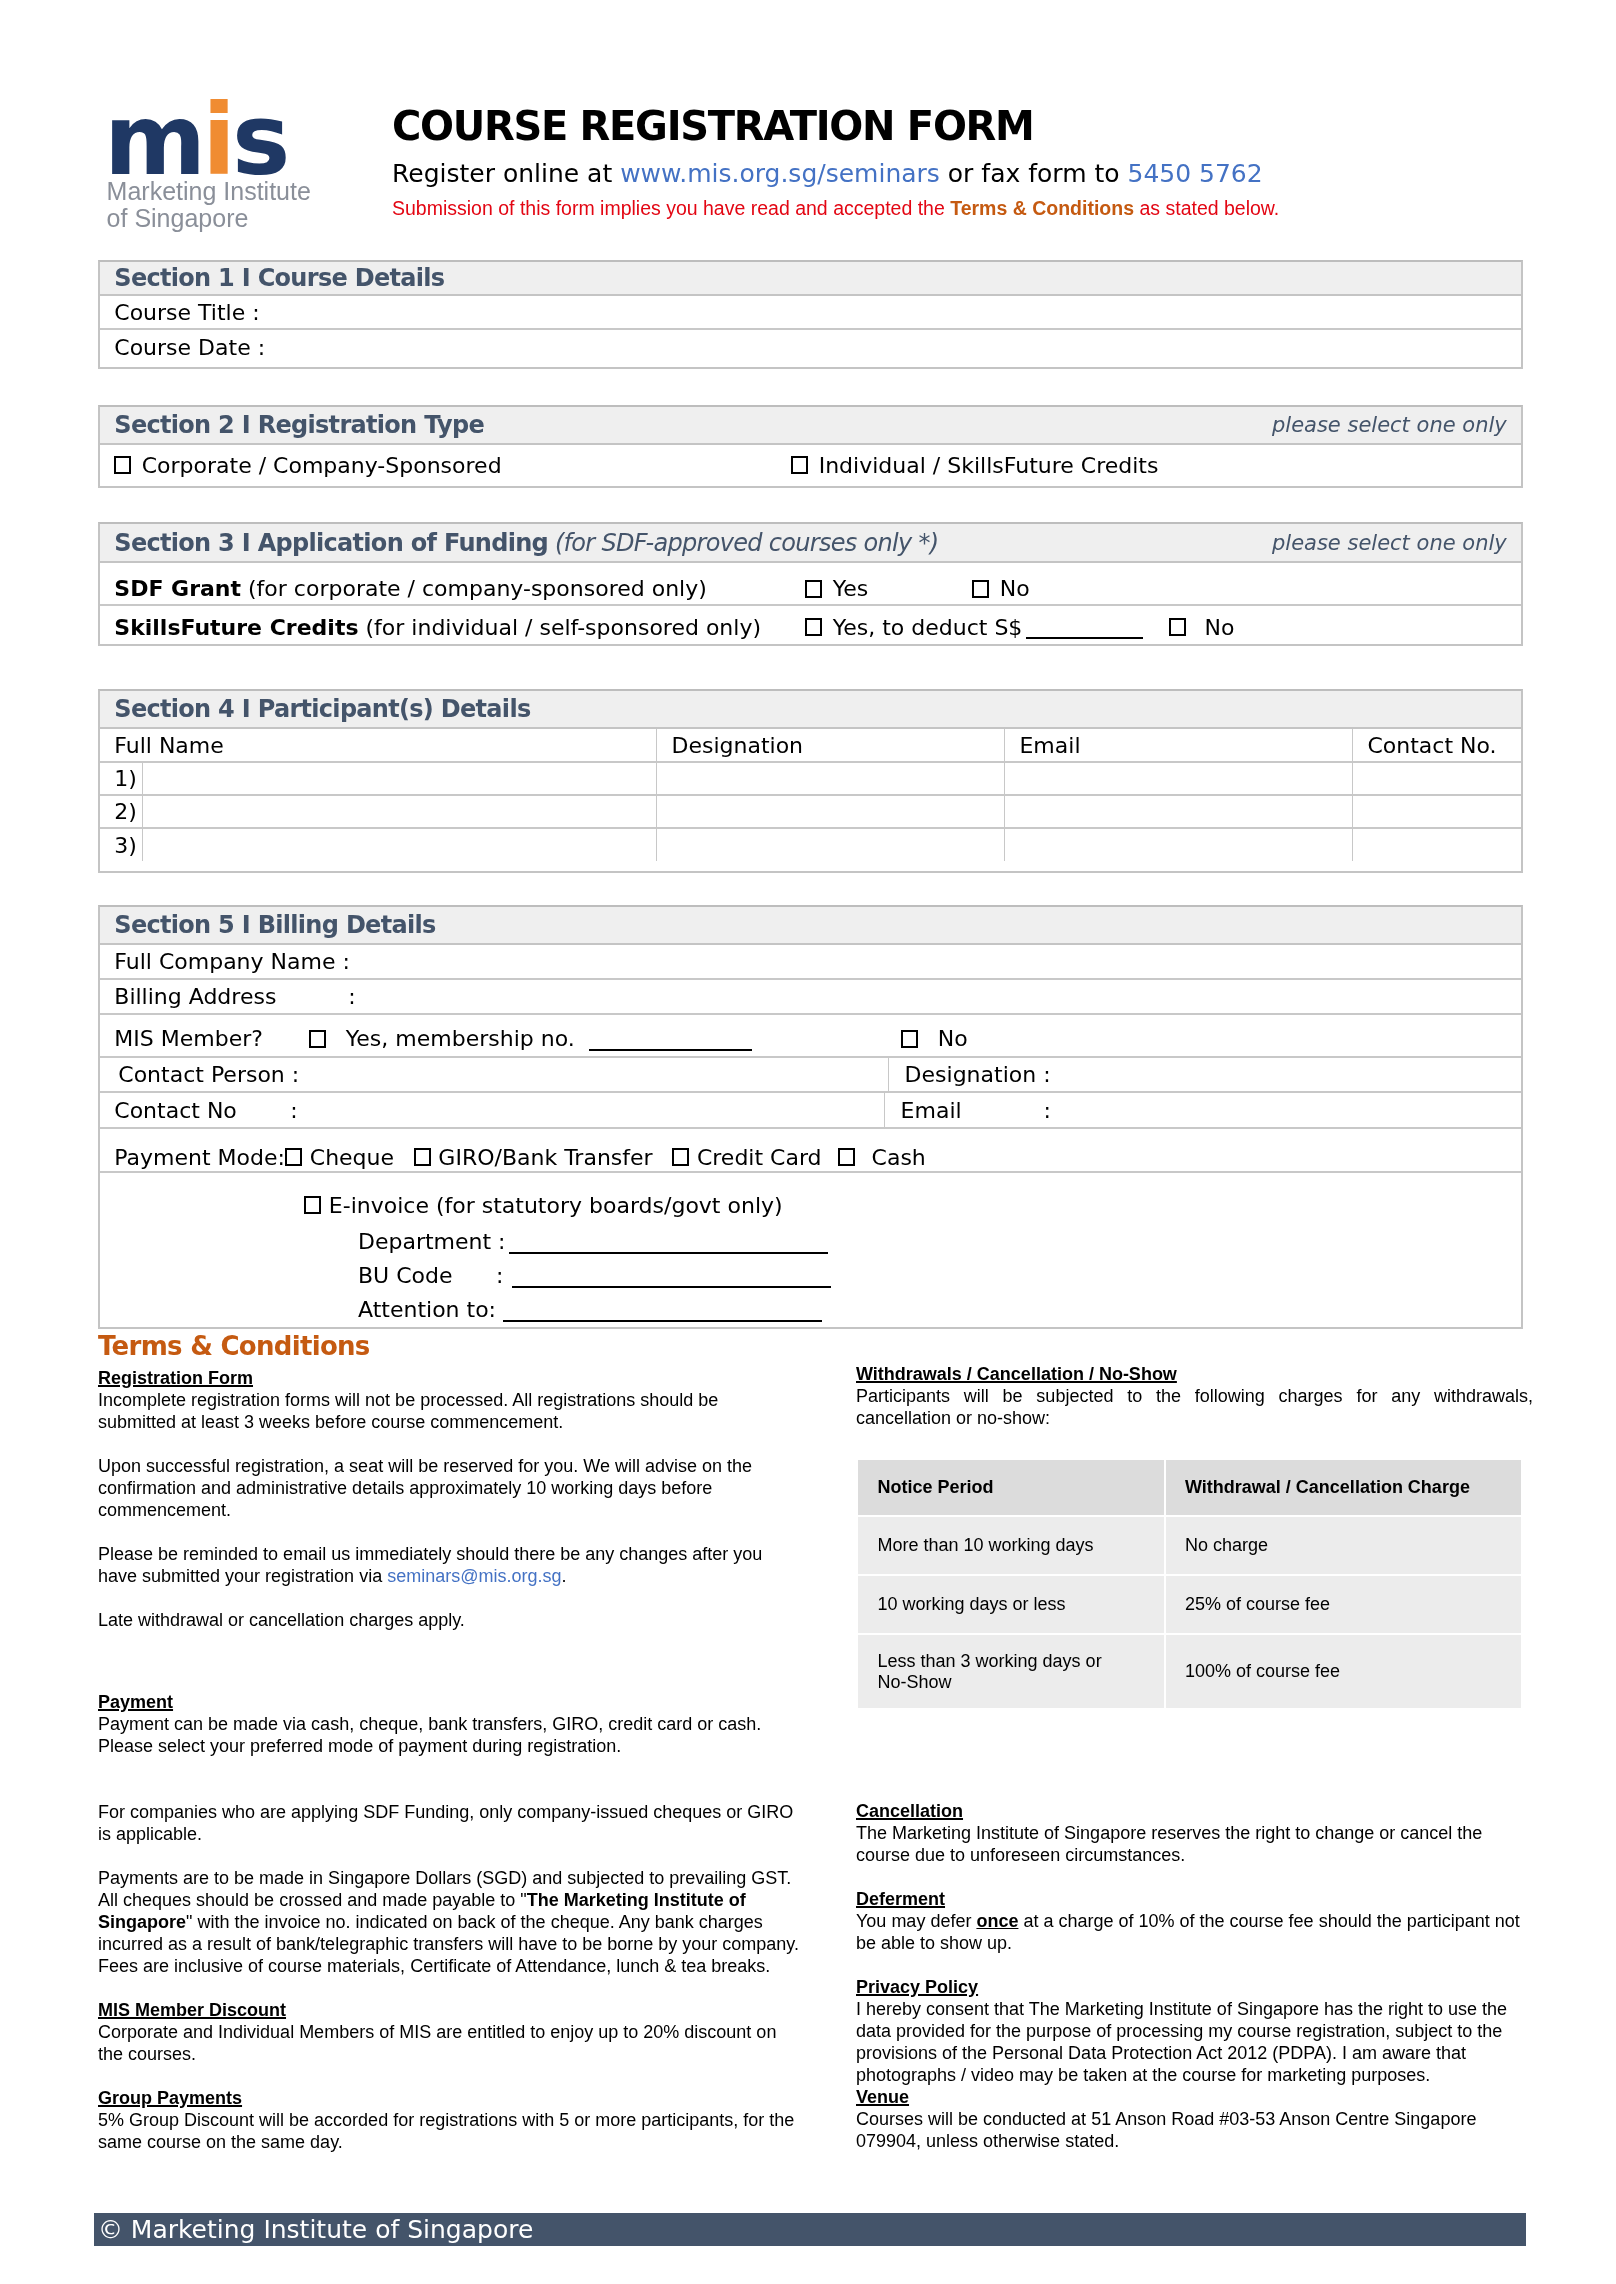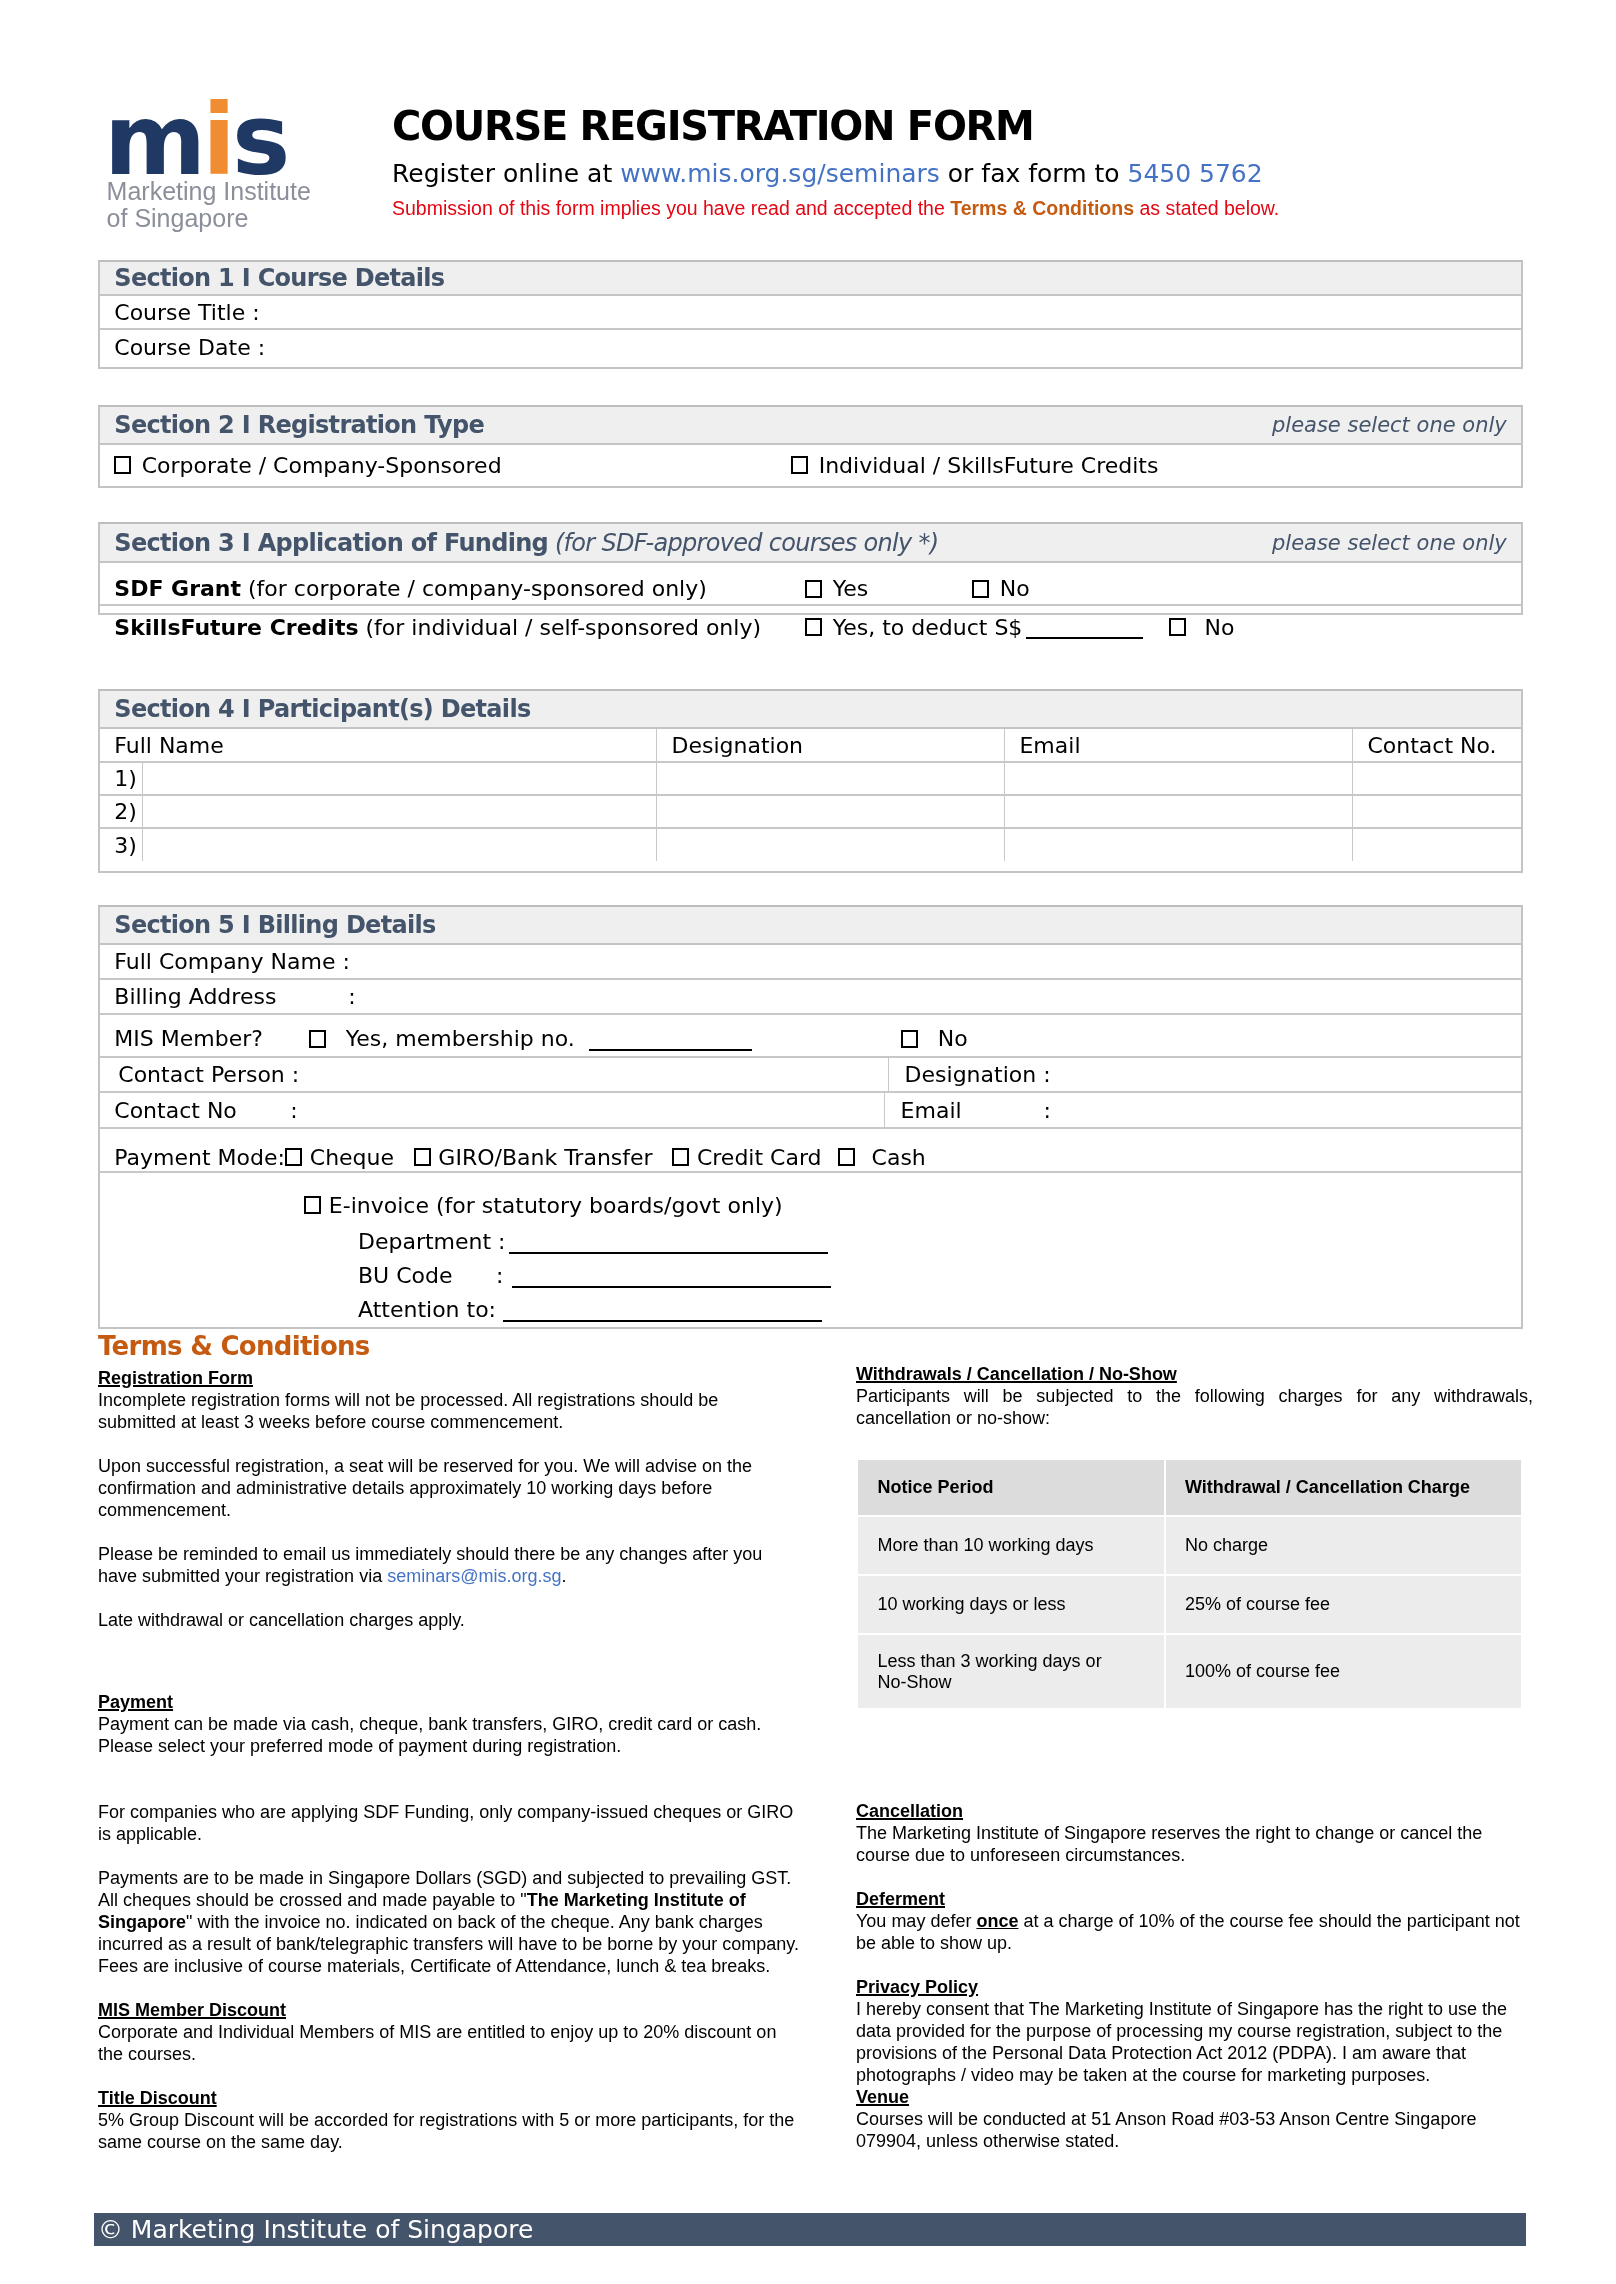--- a/index.html
+++ b/index.html
@@ -88,21 +88,21 @@
         <span class="cb"></span>
         <span>Corporate / Company-Sponsored</span>
       </span>
     <span style="display:inline-flex;align-items:center;">
         <span class="cb"></span>
         <span>Individual / SkillsFuture Credits</span>
       </span>
   </div>
 </div>
 
-<div class="section" style="top:522px;height:93px;">
+<div class="section" style="top:522px;height:124px;">
   <div class="sec-head" style="height:39px;">
     <span class="sec-title"><span>Section 3 I Application of Funding</span><i> (for SDF-approved courses only *)</i></span>
     <span class="sec-note">please select one only</span>
   </div>
   <div class="row" style="height:43px;align-items:flex-end;padding-bottom:2.6px;">
     <span style="width:691px;"><b>SDF Grant</b><span> (for corporate / company-sponsored only)</span></span>
     <span style="width:167px;display:inline-flex;align-items:center;">
         <span class="cb"></span>
         <span>Yes</span>
       </span>
@@ -253,21 +253,21 @@
   <h4>Payment</h4>
   <p>Payment can be made via cash, cheque, bank transfers, GIRO, credit card or cash. Please select your preferred mode of payment during registration.</p>
   <div class="gap" style="height:44px;"></div>
   <p>For companies who are applying SDF Funding, only company-issued cheques or GIRO is applicable.</p>
   <div class="gap"></div>
   <p><span>Payments are to be made in Singapore Dollars (SGD) and subjected to prevailing GST. All cheques should be crossed and made payable to "</span><b>The Marketing Institute of Singapore</b><span>" with the invoice no. indicated on back of the cheque. Any bank charges incurred as a result of bank/telegraphic transfers will have to be borne by your company. Fees are inclusive of course materials, Certificate of Attendance, lunch &amp; tea breaks.</span></p>
   <div class="gap"></div>
   <h4>MIS Member Discount</h4>
   <p>Corporate and Individual Members of MIS are entitled to enjoy up to 20% discount on the courses.</p>
   <div class="gap"></div>
-  <h4>Title Discount</h4>
+  <h4>Group Payments</h4>
   <p>5% Group Discount will be accorded for registrations with 5 or more participants, for the same course on the same day.</p>
 </div>
 
 <div class="tc-col" style="left:856px;top:1363px;width:677px;">
   <h4>Withdrawals / Cancellation / No-Show</h4>
   <p style="text-align:justify;">Participants will be subjected to the following charges for any withdrawals, cancellation or no-show:</p>
 </div>
 
 <table id="charges">
   <tbody>

